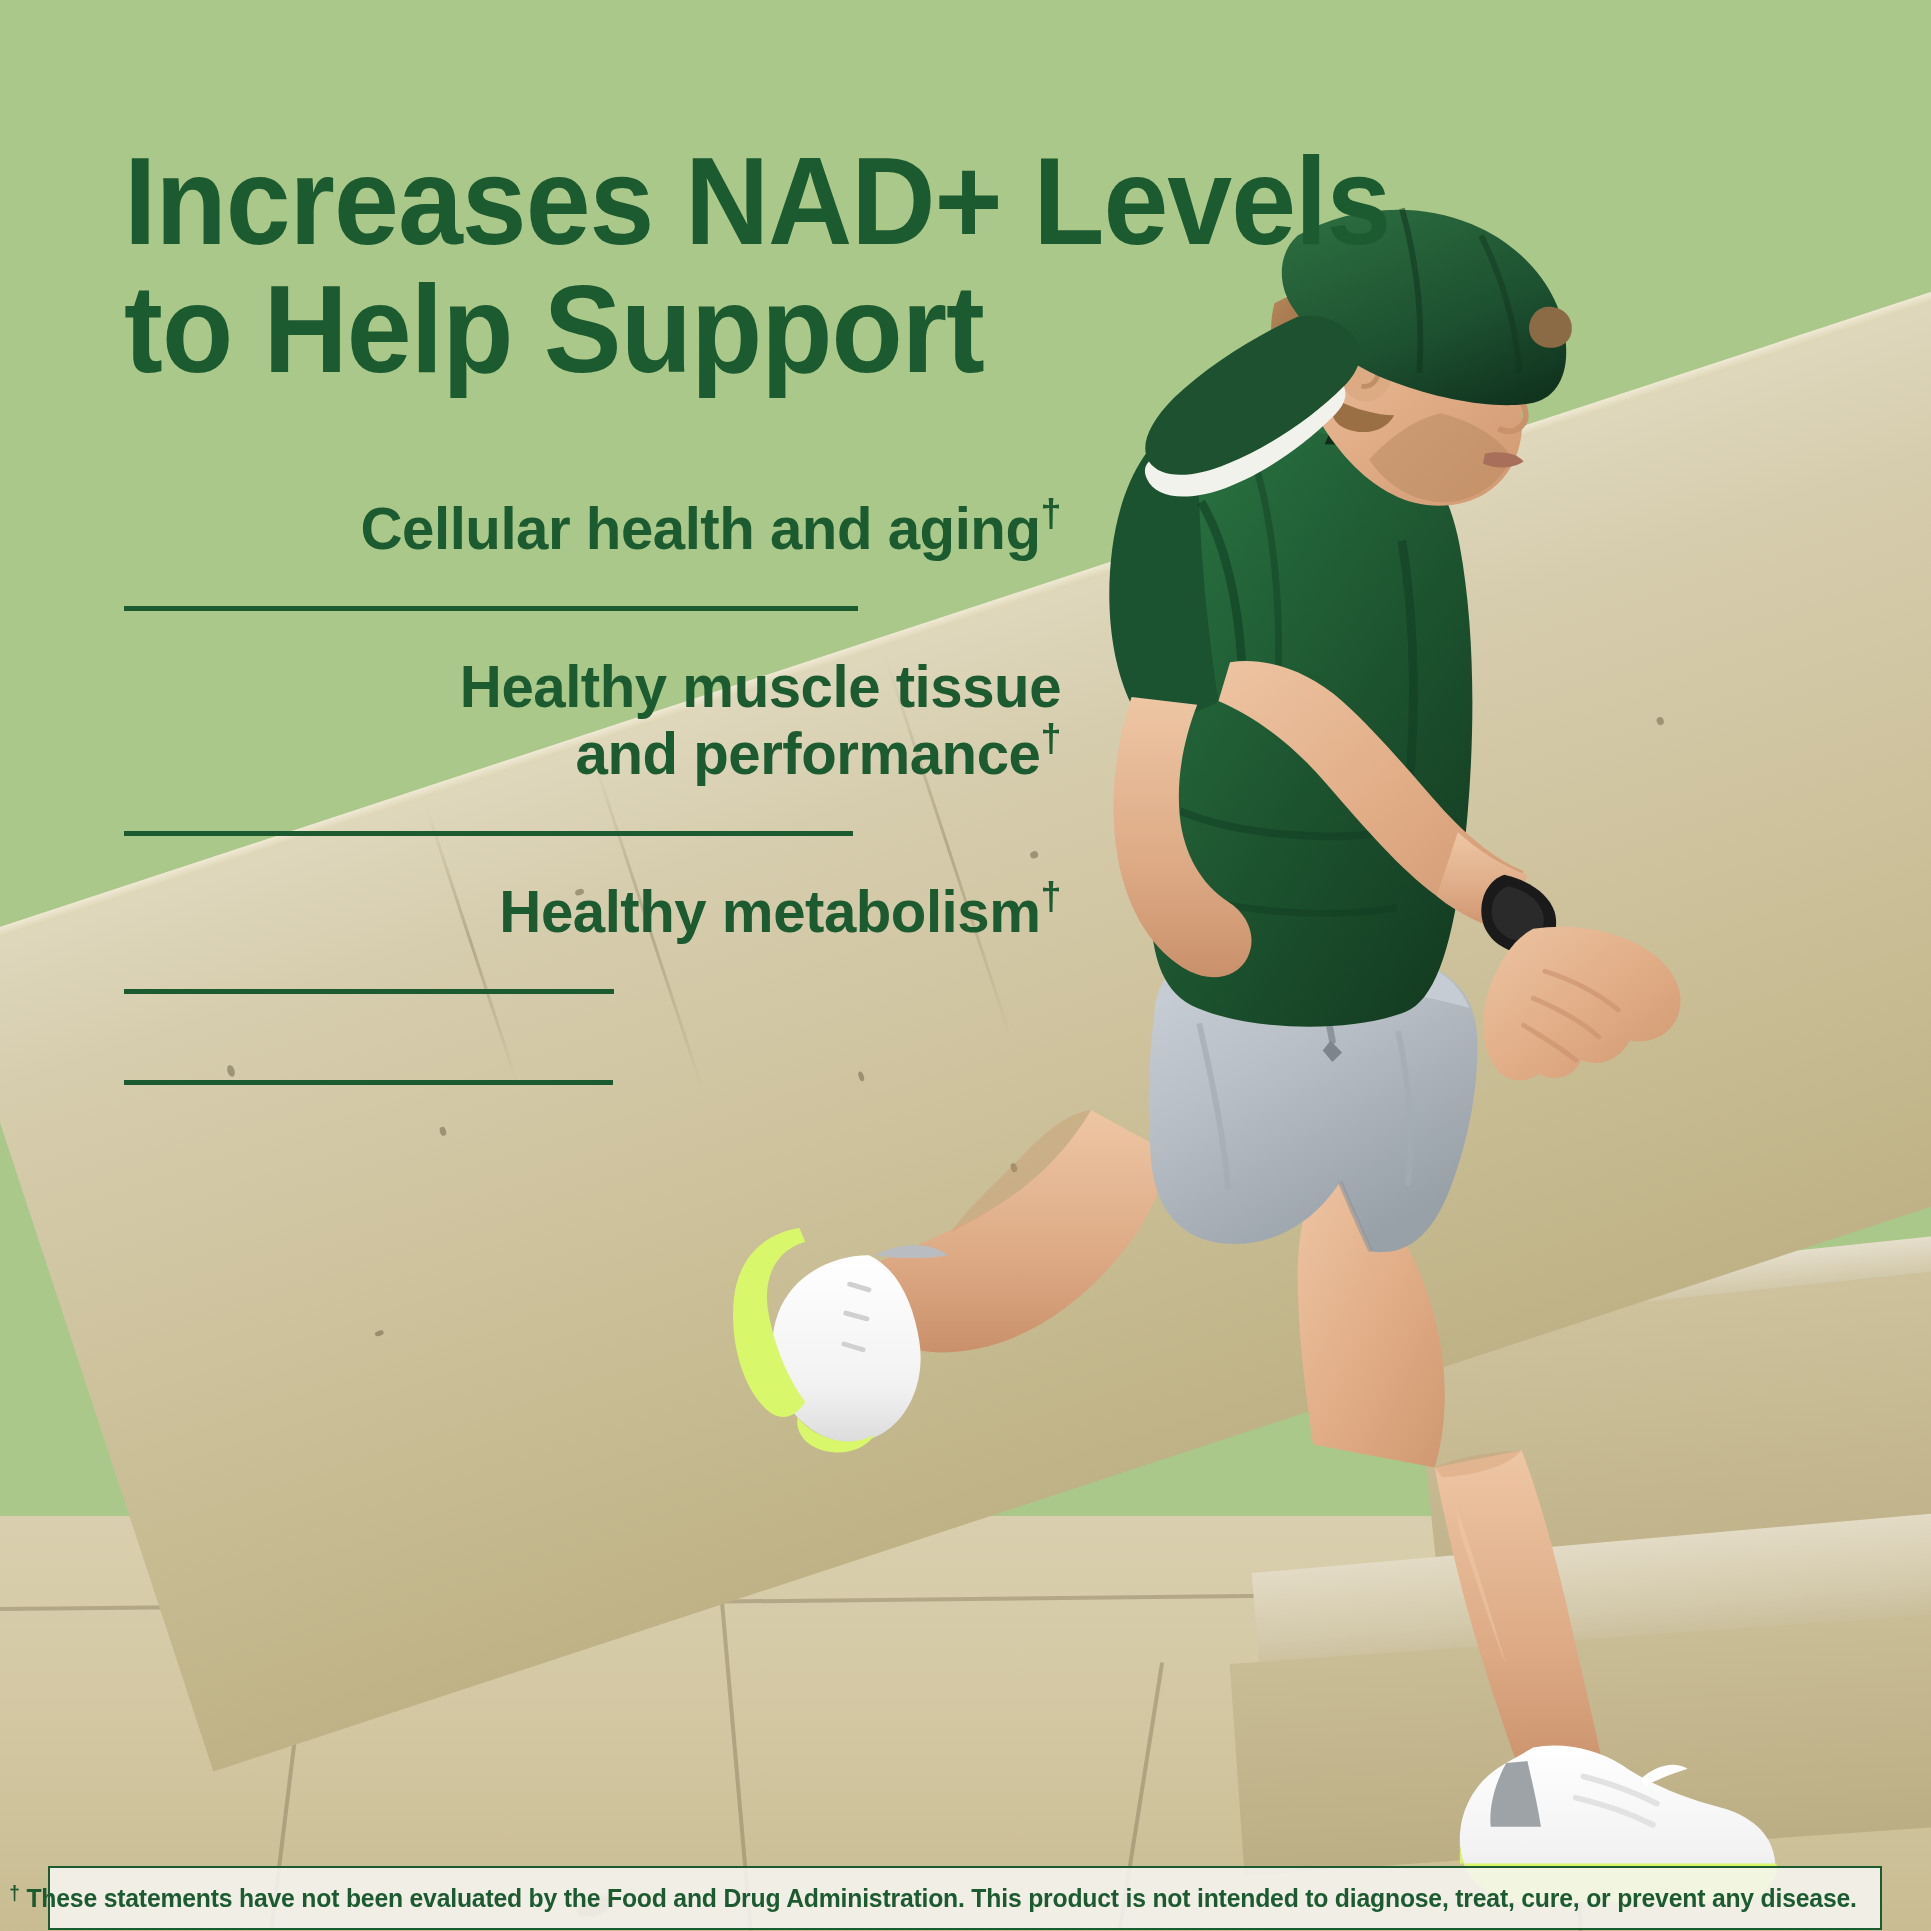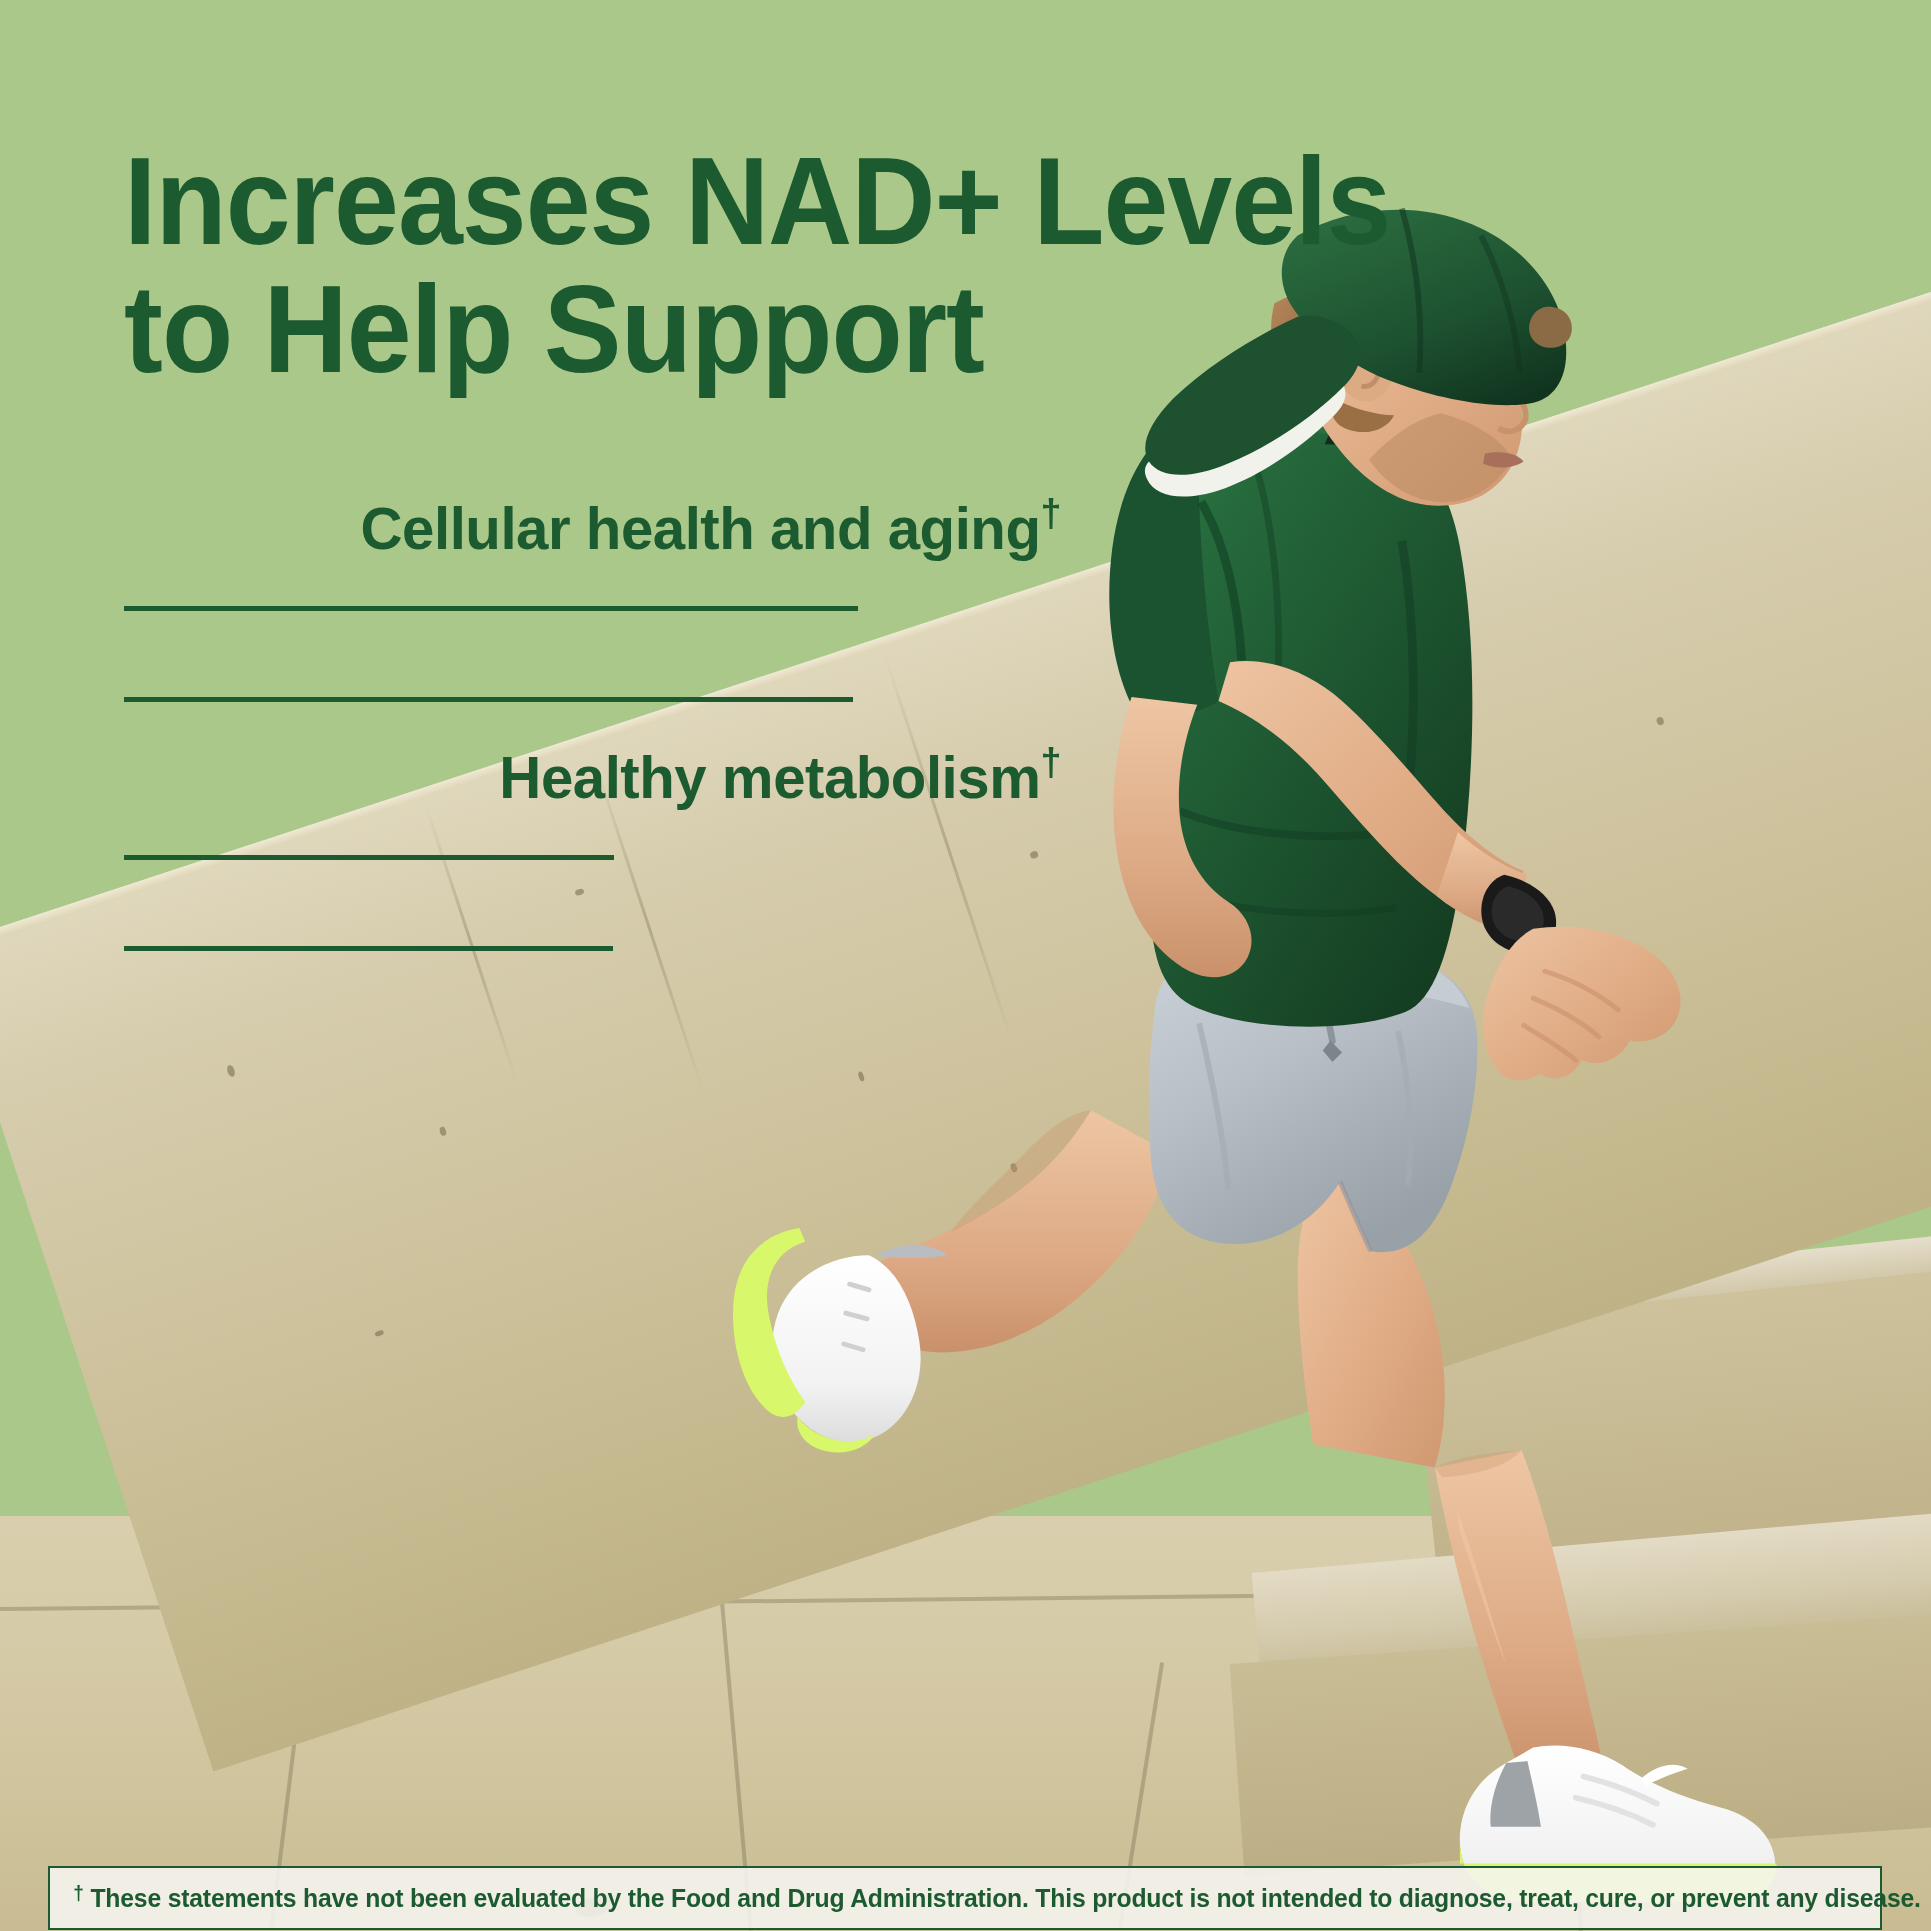--- a/index.html
+++ b/index.html
@@ -190,21 +190,21 @@
     position: absolute;
     left: 48px;
     top: 1840px;
     width: 1834px;
     height: 64px;
     box-sizing: border-box;
     background: rgba(245, 245, 240, 0.88);
     border: 2.9px solid #1c5a30;
     display: flex;
     align-items: center;
-    justify-content: flex-start;
+    justify-content: flex-end;
     padding: 0 13.5px;
   }
   .disclaimer-text {
     color: #1c5a30;
     font-family: "Liberation Sans Narrow", "Liberation Sans", sans-serif;
     font-weight: bold;
     font-size: 25px;
     letter-spacing: -0.2px;
     white-space: nowrap;
     transform: scaleX(0.99);
@@ -465,20 +465,24 @@
 
     <div class="benefits">
 
       <div class="benefit">
         <div class="benefit-text"><span>Cellular health and aging</span><span class="dag">†</span></div>
       </div>
       <div class="sp-a"></div>
       <div class="divider" style="width:734px"></div>
       <div class="sp-b"></div>
 
+      <div class="benefit">
+        <div class="benefit-text"><span>Healthy muscle tissue
+and performance</span><span class="dag">†</span></div>
+      </div>
       <div class="sp-a"></div>
       <div class="divider" style="width:729px"></div>
       <div class="sp-b"></div>
 
       <div class="benefit">
         <div class="benefit-text"><span>Healthy metabolism</span><span class="dag">†</span></div>
       </div>
       <div class="sp-a"></div>
       <div class="divider" style="width:490px"></div>
       <div class="sp-b"></div>

